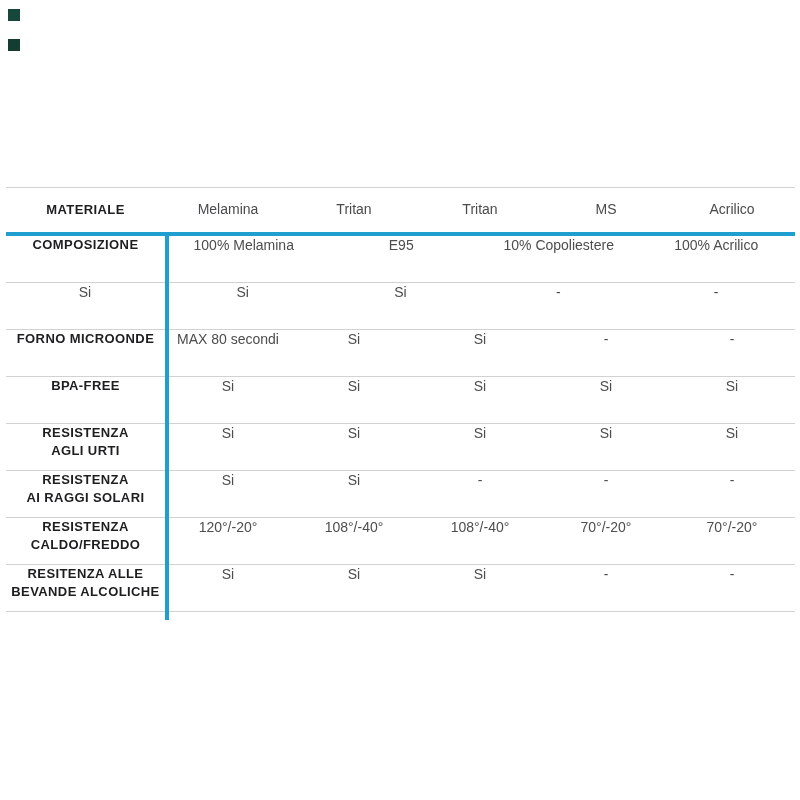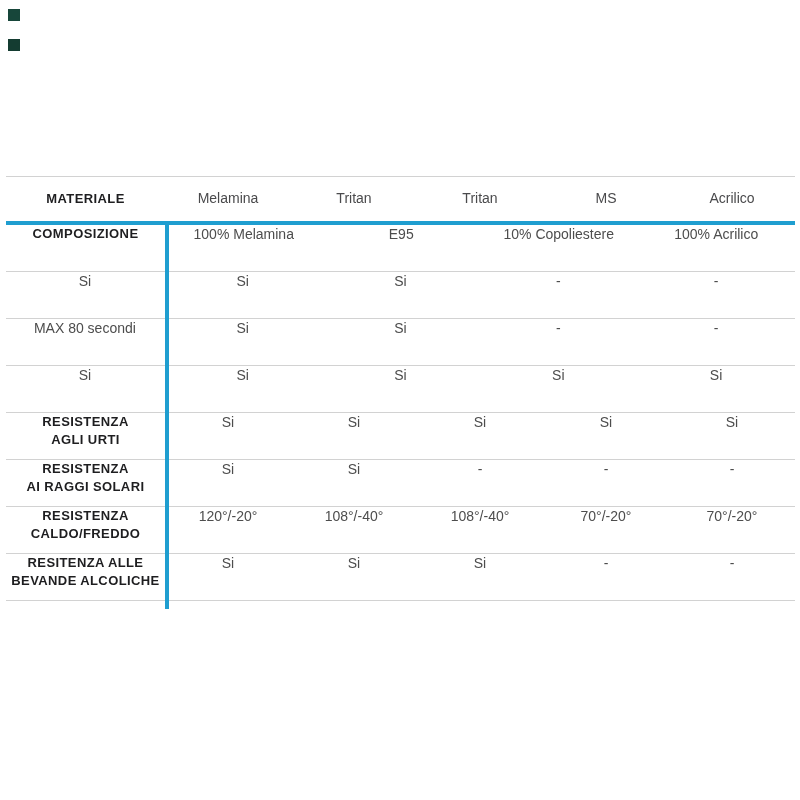--- a/index.html
+++ b/index.html
@@ -15,21 +15,21 @@
     position: absolute;
     width: 12px;
     height: 12px;
   }
   #swatch-top    { left: 8px; top: 9px;  background: var(--swatch-top); }
   #swatch-bottom { left: 8px; top: 39px; background: var(--swatch-bottom); }
 
   .cmp-table {
     position: absolute;
     left: 6px;
-    top: 176px;
+    top: 187px;
     width: 789px;
   }
   .thead {
     display: flex;
     align-items: center;
     height: 44px;
     border-top: 1px solid var(--line);
   }
   .label-cell {
     width: 159px;
@@ -101,27 +101,29 @@
           <div class="cell">100% Acrilico</div>
         </div>
         <div class="row">
           <div class="cell">Si</div>
           <div class="cell">Si</div>
           <div class="cell">Si</div>
           <div class="cell">-</div>
           <div class="cell">-</div>
         </div>
         <div class="row">
+          <div class="label-cell">FORNO MICROONDE</div>
           <div class="cell">MAX 80 secondi</div>
           <div class="cell">Si</div>
           <div class="cell">Si</div>
           <div class="cell">-</div>
           <div class="cell">-</div>
         </div>
         <div class="row">
+          <div class="label-cell">BPA-FREE</div>
           <div class="cell">Si</div>
           <div class="cell">Si</div>
           <div class="cell">Si</div>
           <div class="cell">Si</div>
           <div class="cell">Si</div>
         </div>
         <div class="row">
           <div class="label-cell">RESISTENZA
 AGLI URTI</div>
           <div class="cell">Si</div>

